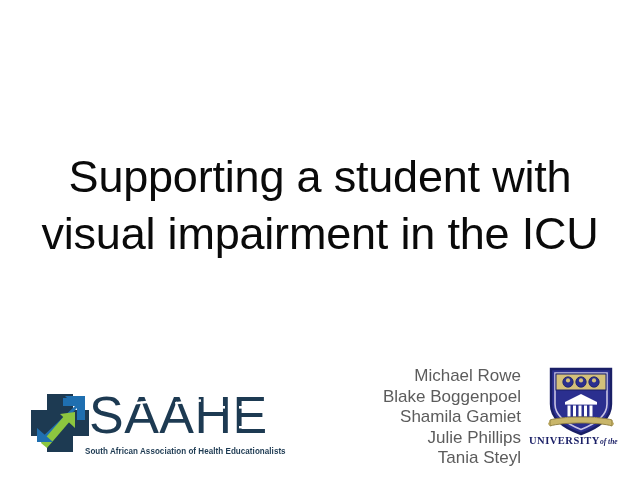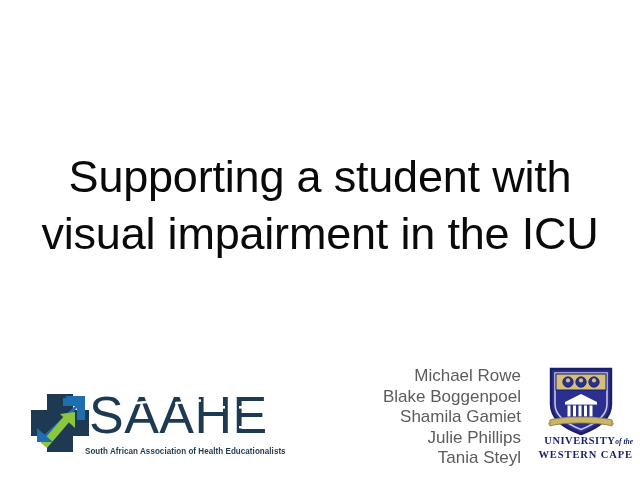--- a/index.html
+++ b/index.html
@@ -108,21 +108,21 @@
     left: 19px;
     top: 0px;
     width: 66px;
     height: 70px;
   }
   #uwc-text {
     position: absolute;
     left: 0;
     top: 68px;
     width: 104px;
-    text-align: right;
+    text-align: left;
     font-family: "Liberation Serif", serif;
     color: #1a1f66;
   }
   .uwc-line1 {
     font-size: 10.5px;
     font-weight: 700;
     letter-spacing: 0.5px;
     white-space: nowrap;
     line-height: 13px;
   }
@@ -214,17 +214,16 @@
       <rect x="41.5" y="39.5" width="3" height="11" fill="#ffffff"></rect>
       <rect x="17" y="51" width="32" height="3" fill="#ffffff"></rect>
 
       <path d="M2 54 C14 50 52 50 64 54 L64 60 C52 56 14 56 2 60 Z" fill="#c9b66a" stroke="#8a7b3c" stroke-width="0.9"></path>
       <path d="M2 54 L0 58 L2 60 Z" fill="#b5a158"></path>
       <path d="M64 54 L66 58 L64 60 Z" fill="#b5a158"></path>
     </svg>
 
     <div id="uwc-text">
       <div class="uwc-line1"><span>UNIVERSITY</span><span class="ofthe">of the</span></div>
-      <div class="uwc-line2">WESTERN CAPE</div>
     </div>
   </div>
 
 </div>
 
 </body></html>

